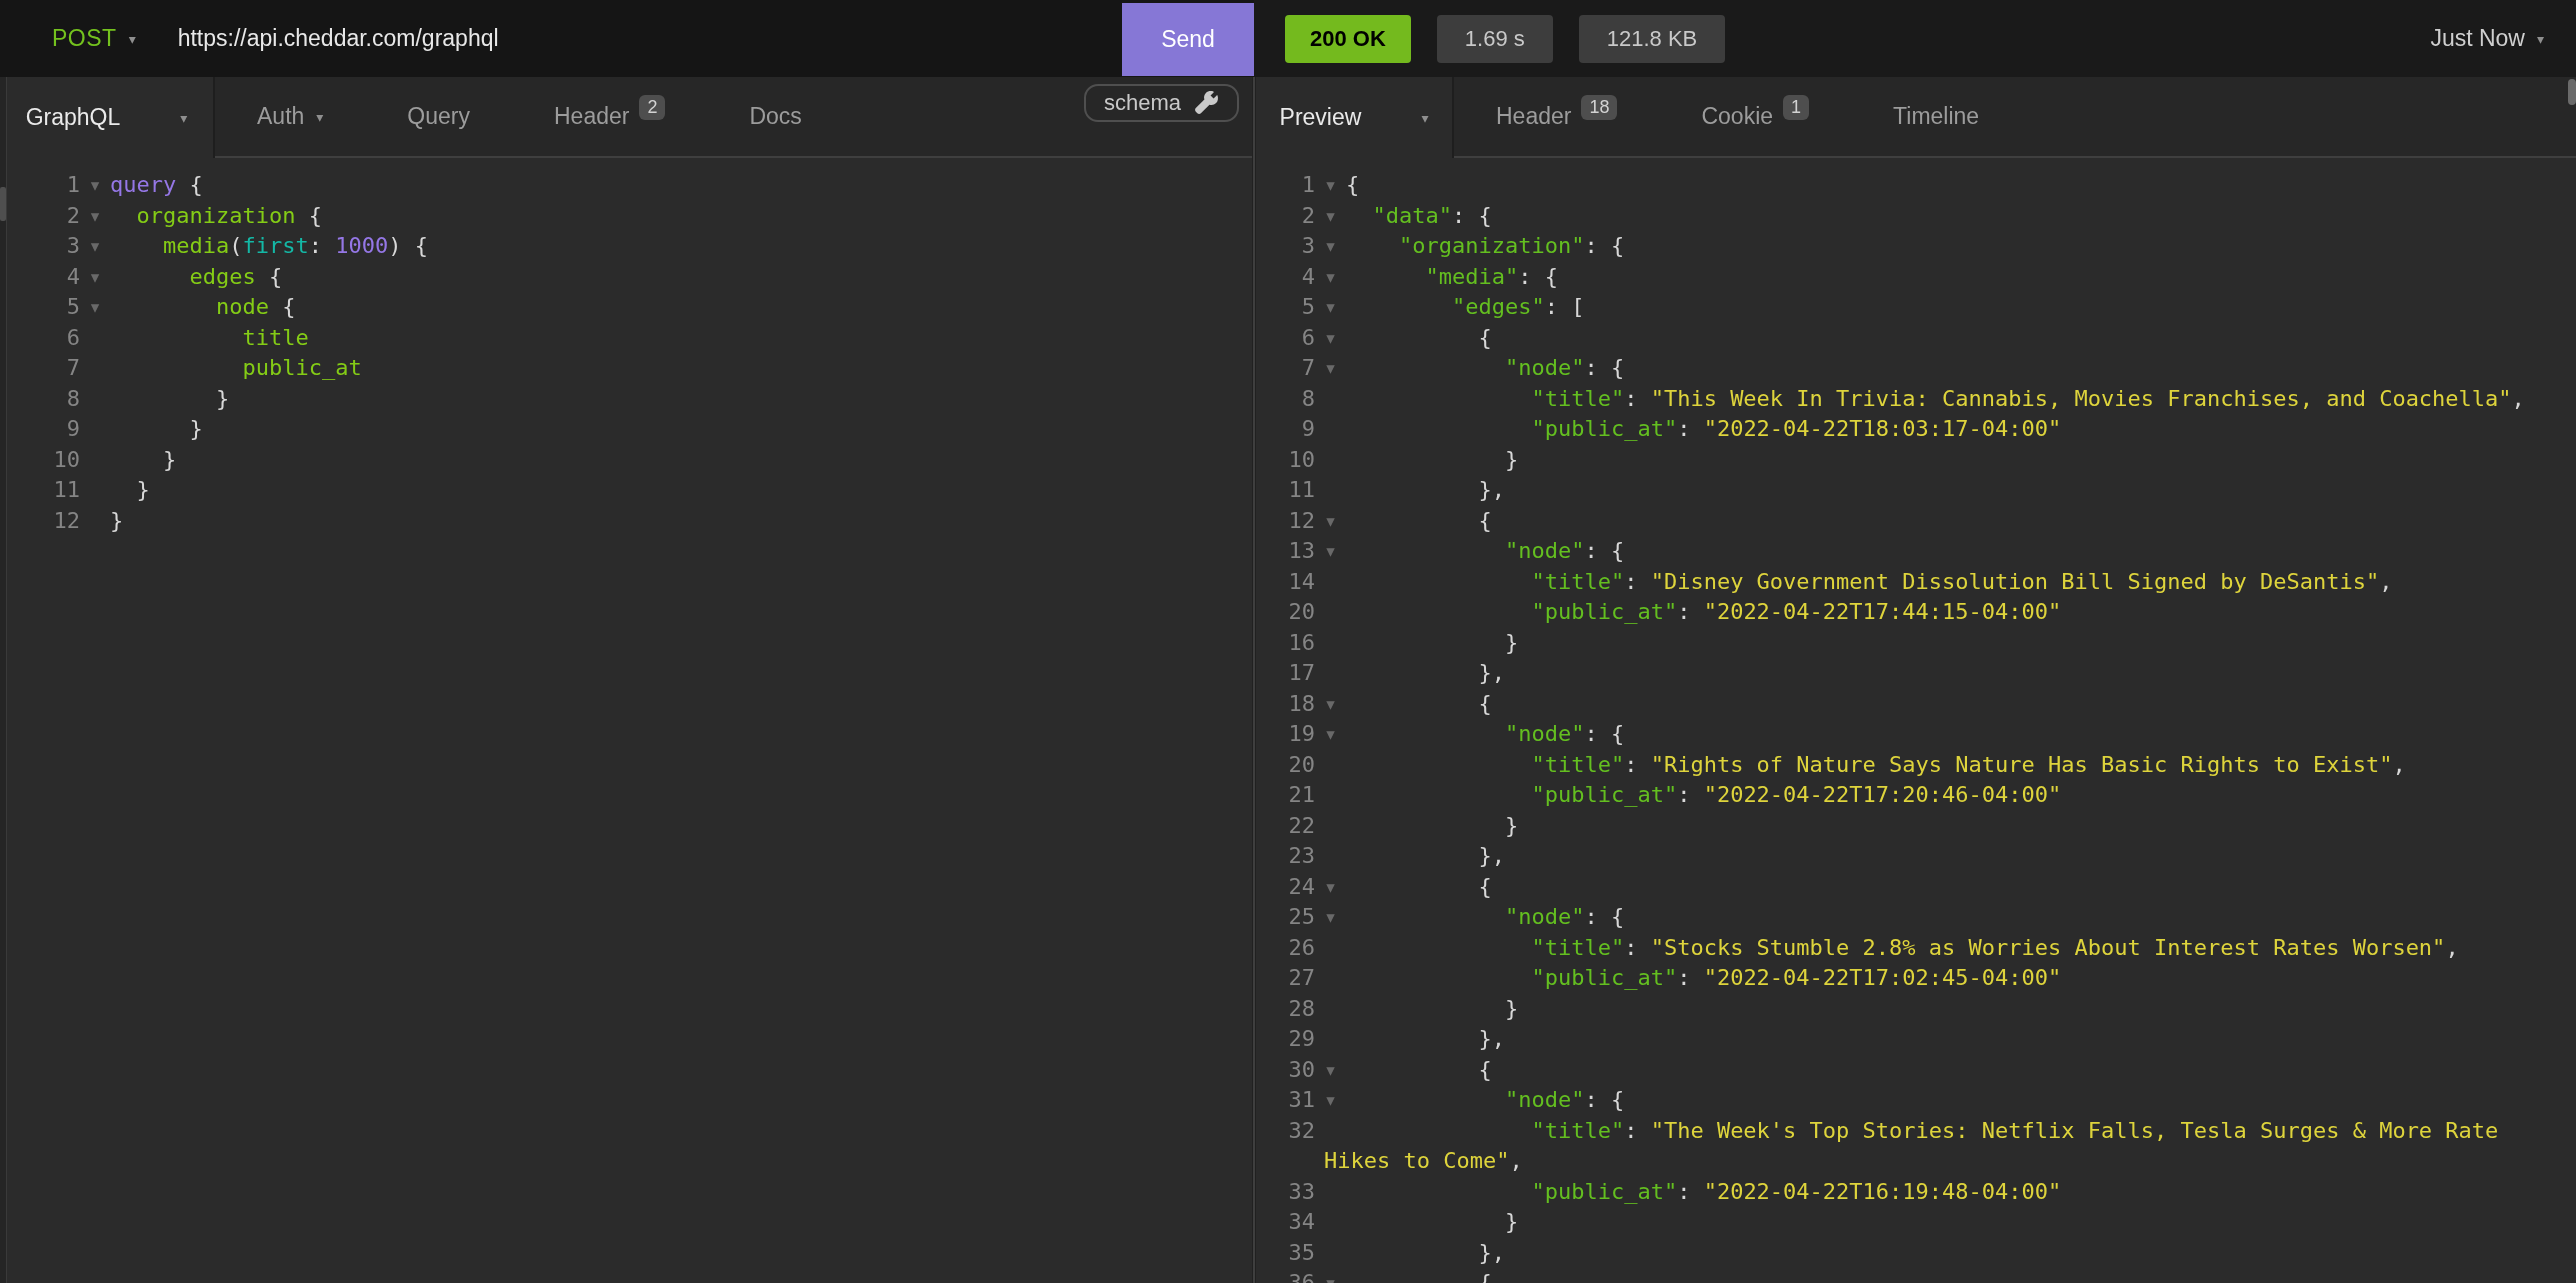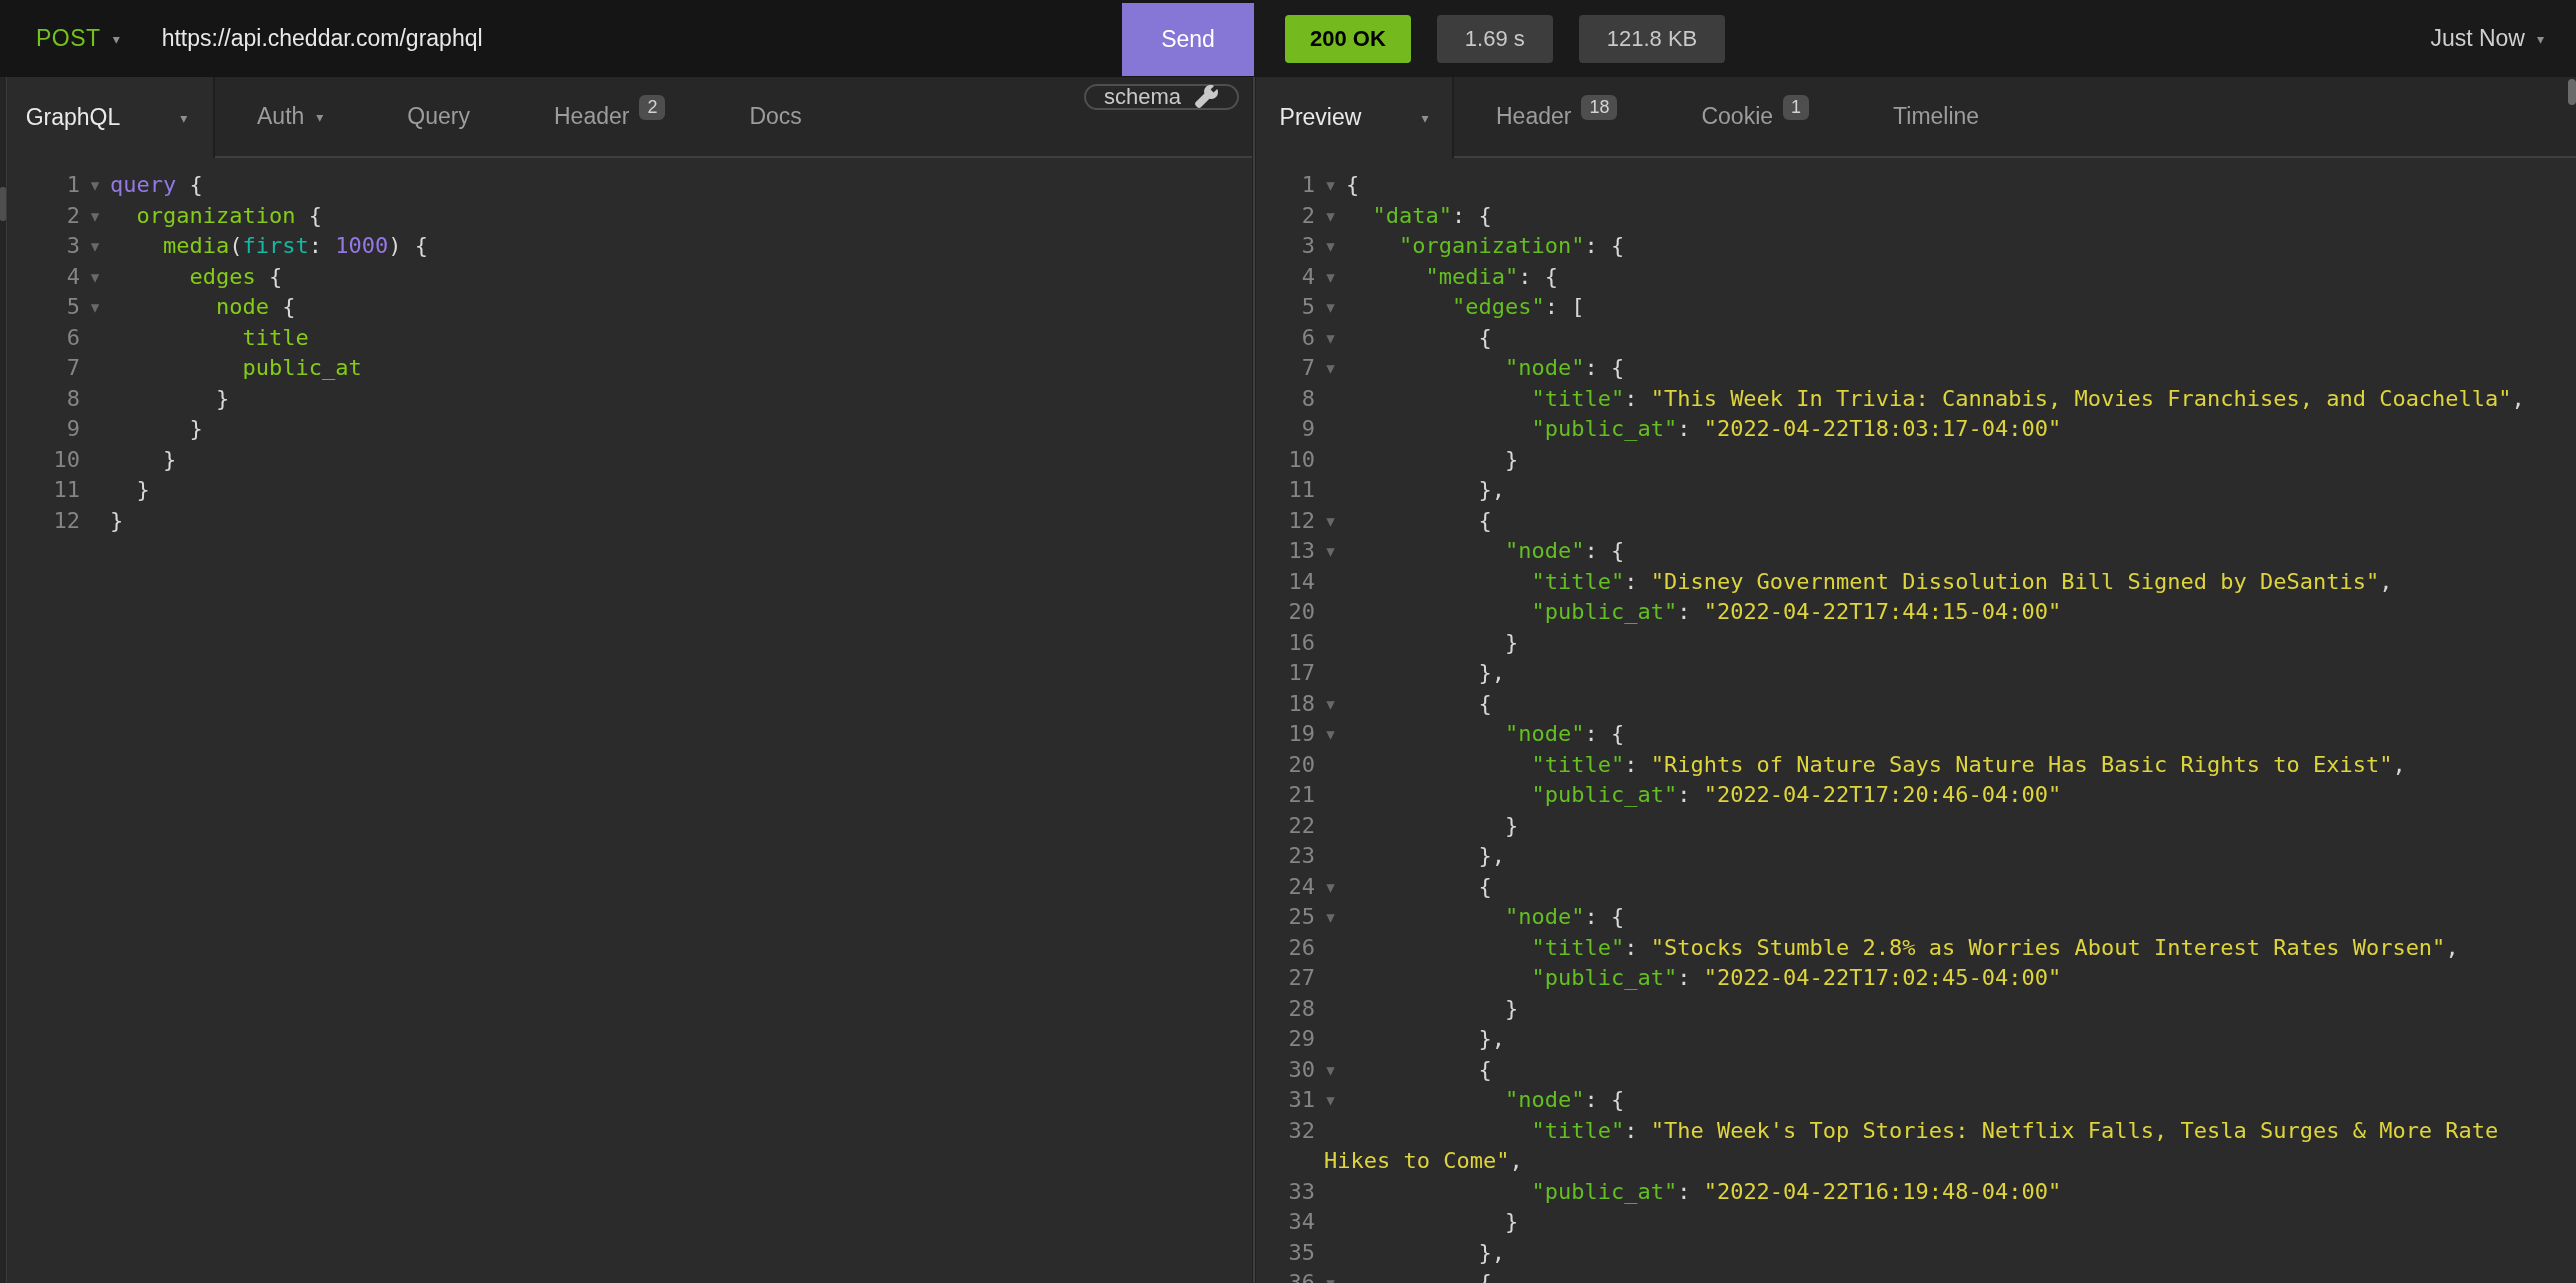--- a/index.html
+++ b/index.html
@@ -2,21 +2,21 @@
 <html><head>
 <meta charset="utf-8">
 <style>
   * { margin:0; padding:0; box-sizing:border-box; }
   html,body { width:2576px; height:1283px; overflow:hidden; background:#2b2b2b;
               font-family:"Liberation Sans", sans-serif; }
   .app { position:relative; width:2576px; height:1283px; }
 
   
   .topbar { position:absolute; top:0; left:0; width:2576px; height:77px; display:flex; background:#161616; }
-  .url-section { flex:0 0 1122px; display:flex; align-items:center; padding-left:36px; background:#151515; }
+  .url-section { flex:0 0 1122px; display:flex; align-items:center; padding-left:52px; background:#151515; }
   .method { color:#74c21e; font-size:23px; letter-spacing:0.5px; cursor:pointer; }
   .caret { color:#8f8f8f; font-size:14px; margin-left:12px; }
   .url { color:#e8e8e8; font-size:23px; margin-left:42px; white-space:nowrap; }
   .send-btn { flex:0 0 132px; height:73px; margin-top:3px; background:#8677d6; border:none;
               color:#fff; font-size:23px; font-family:"Liberation Sans",sans-serif; cursor:pointer; }
   .meta-section { flex:1; display:flex; align-items:center; background:#1a1a1a; padding-left:31px; }
   .badge { height:48px; display:flex; align-items:center; border-radius:4px; font-size:22px; padding:0 25px; }
   .badge.status { background:#74ba1e; color:#000000; font-weight:600; }
   .badge.gray { background:#3d3d3d; color:#c9c9c9; margin-left:26px; padding:0 28px; }
   .history { margin-left:auto; margin-right:32px; display:flex; align-items:center; cursor:pointer; }
@@ -60,21 +60,21 @@
   .c-arg { color:#14b8a6; }
   .c-num { color:#9577e6; }
   .c-str { color:#ded43c; }
   .c-pn  { color:#d8d8d8; }
 
   
   .rail { position:absolute; top:0; left:0; width:7px; bottom:0; background:#252525; border-right:1px solid #3a3a3a; }
   .rail .handle { position:absolute; top:110px; left:0; width:6px; height:34px; background:#4f4f4f; border-radius:2px; }
 
   
-  .schema-btn { position:absolute; top:7px; right:13px; height:26px; padding:0 18px; display:flex;
+  .schema-btn { position:absolute; top:7px; right:13px; height:38px; padding:0 18px; display:flex;
                 align-items:center; background:transparent; border:2px solid #4f4f4f; border-radius:14px;
                 color:#c9c9c9; font-size:22px; font-family:"Liberation Sans",sans-serif; cursor:pointer;text-align:right; }
   .schema-btn svg { margin-left:12px; }
 
   
   .vthumb { position:absolute; top:2px; right:0; width:8px; height:26px; background:#6a6a6a; border-radius:4px; }
 </style>
 </head>
 <body>
 

